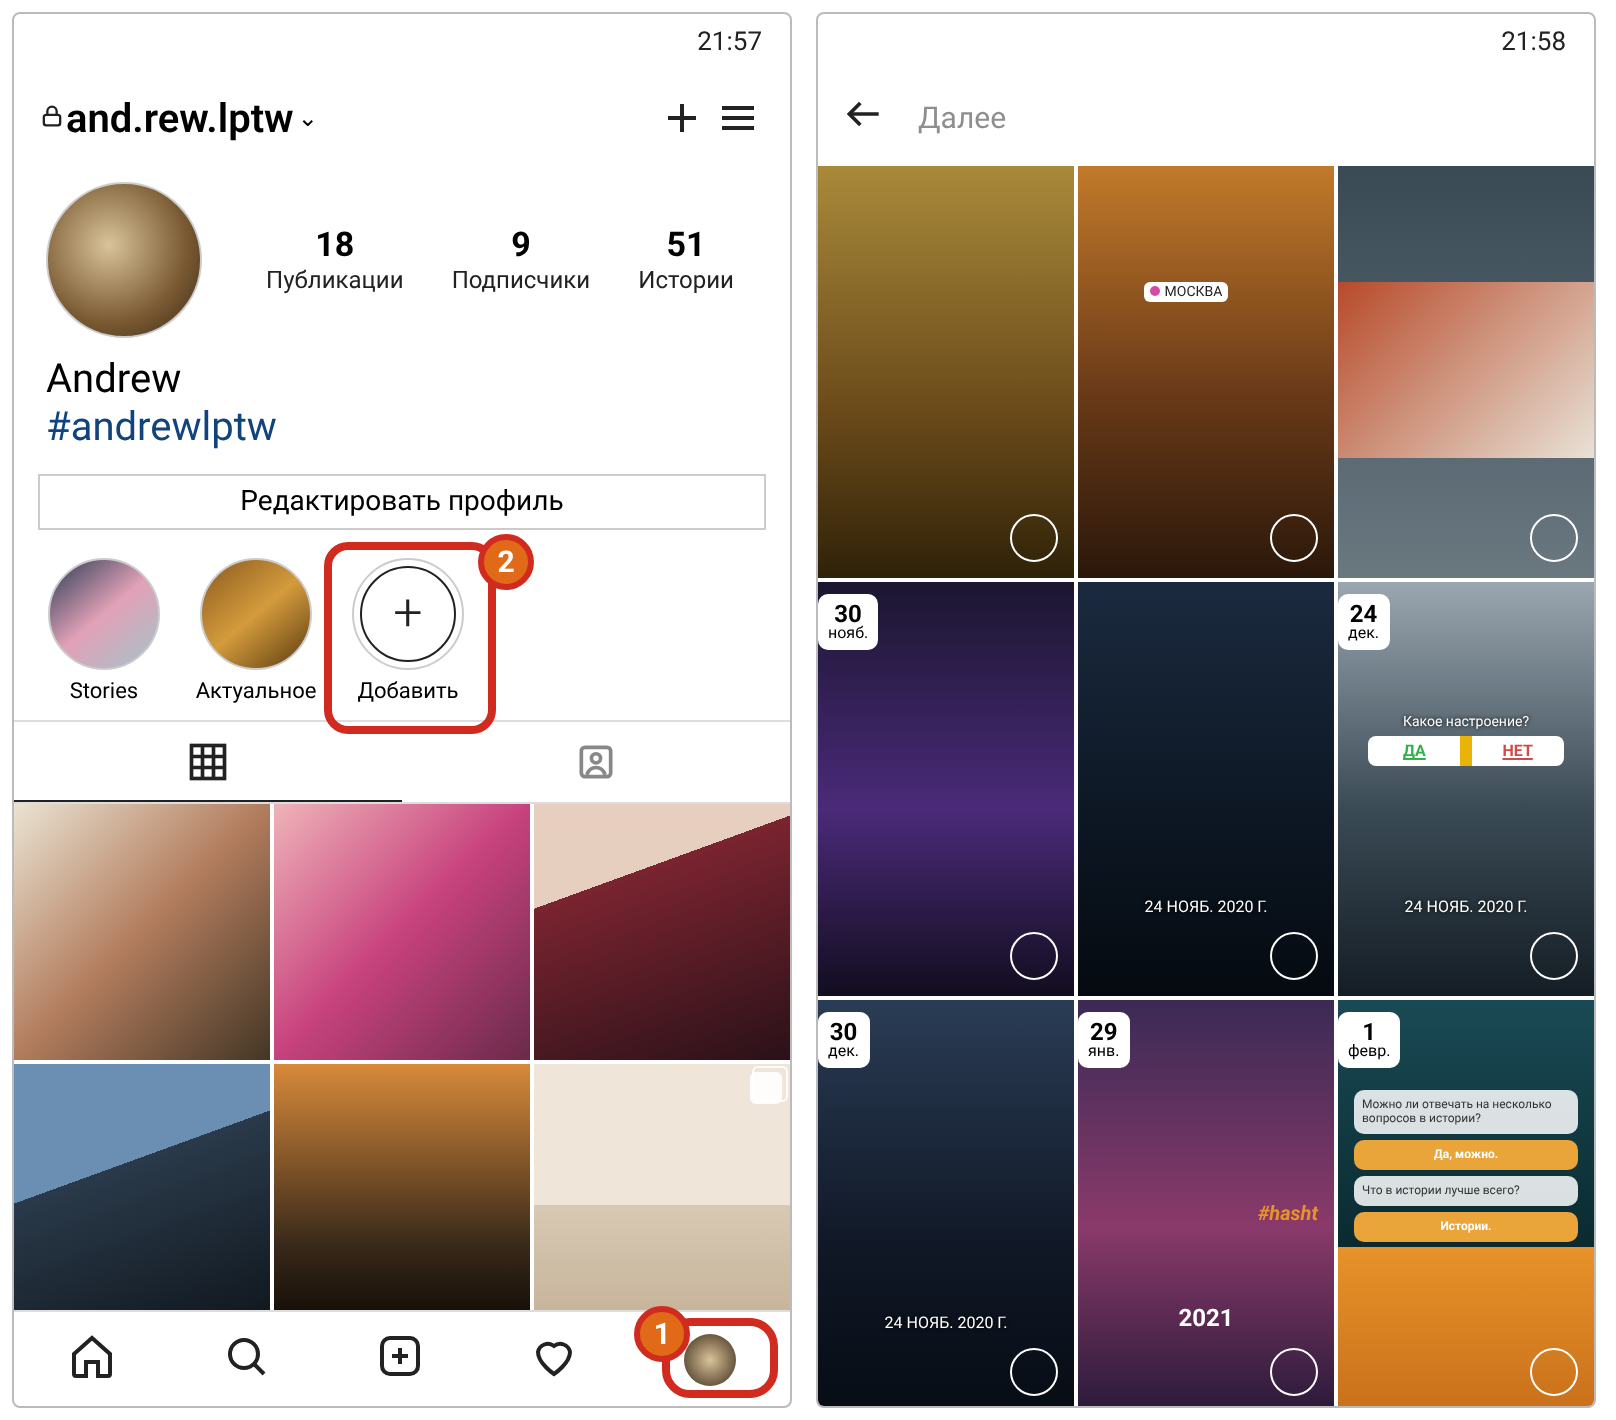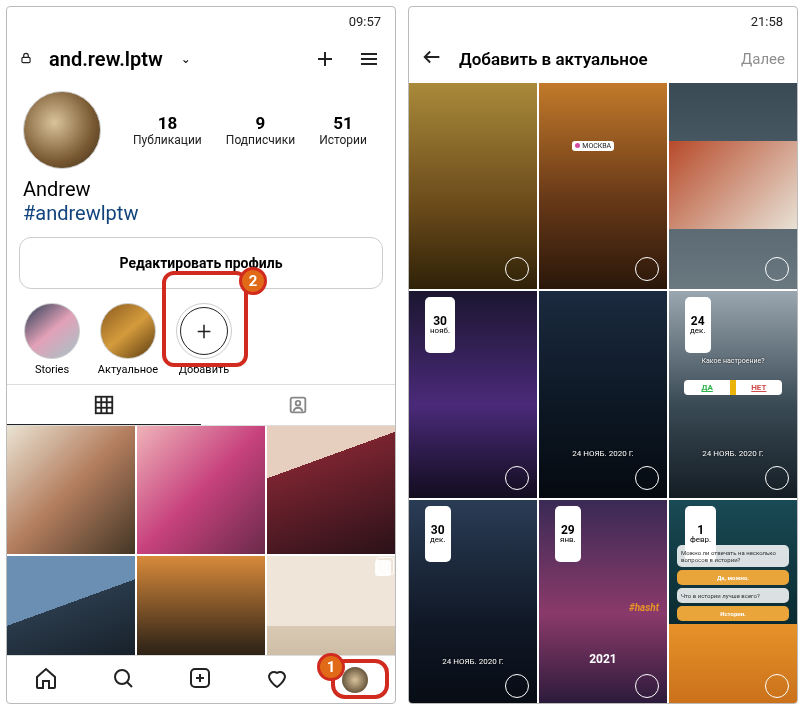--- a/index.html
+++ b/index.html
@@ -31,21 +31,21 @@
     padding: 0 14px;
     font-size: 13px;
     color: #222;
   }
   
   .p1-header {
     height: 48px;
     display: flex;
     align-items: center;
     padding: 0 12px;
-    gap: 16px;
+    gap: 0;
   }
   .lock-icon svg { width: 14px; height: 14px; stroke: #222; }
   .username { font-size: 20px; font-weight: 600; }
   .chev { font-size: 12px; margin-left: 2px; }
   .p1-header .spacer { flex: 1; }
   .icon-btn { width: 28px; height: 28px; display: flex; align-items: center; justify-content: center; }
   .icon-btn svg { width: 24px; height: 24px; stroke: #222; stroke-width: 2; fill: none; }
   .profile-row {
     display: flex;
     align-items: center;
@@ -59,27 +59,27 @@
     flex-shrink: 0;
   }
   .stats { flex: 1; display: flex; justify-content: space-around; text-align: center; }
   .stat-num { font-size: 17px; font-weight: 700; }
   .stat-lbl { font-size: 12px; color: #222; }
   .name-block { padding: 4px 16px 12px; font-size: 20px; }
   .hashtag { color: #11437c; }
   .edit-btn {
     margin: 0 12px 14px;
     border: 1px solid #ccc;
-    border-radius: 12px;
-    height: 52px;
+    border-radius: 0;
+    height: 28px;
     display: flex;
     align-items: center;
     justify-content: center;
     font-size: 14px;
-    font-weight: 700;
+    font-weight: 400;
   }
   .highlights { display: flex; gap: 14px; padding: 0 14px 8px; }
   .hl { display: flex; flex-direction: column; align-items: center; gap: 4px; width: 62px; }
   .hl-circle {
     width: 56px; height: 56px; border-radius: 50%;
     border: 1px solid #ccc;
     display: flex; align-items: center; justify-content: center;
   }
   .hl1 { background: linear-gradient(140deg,#2a3d55,#e2a1b7,#a2c4c9); }
   .hl2 { background: linear-gradient(140deg,#8a5a1f,#d49b3c,#5a3a10); }
@@ -150,23 +150,23 @@
   .p2-title{font-size:17px;font-weight:600;flex:1;}
   .p2-next{color:#8e8e8e;font-size:15px;}
   .story-grid{flex:1;display:grid;grid-template-columns:repeat(3,1fr);gap:2px;overflow:hidden;}
   .story{aspect-ratio:0.62;position:relative;display:flex;flex-direction:column;}
   .sel-circle{
     position:absolute;bottom:8px;right:8px;
     width:24px;height:24px;border-radius:50%;
     border:1.8px solid #fff;
   }
   .date-badge{
-    position:absolute;top:6px;left:16px;
+    position:absolute;top:6px;left:0;
     background:#fff;border-radius:5px;
-    padding:18px 5px;line-height:1;
+    padding:4px 5px;line-height:1;
     text-align:center;
   }
   .date-badge .d-num{font-size:12px;font-weight:700;display:block;}
   .date-badge .d-mon{font-size:8px;display:block;}
   .cap{
     position:absolute;bottom:40px;left:0;right:0;
     text-align:center;font-size:8px;color:#fff;
     text-shadow:0 0 2px #000;
   }
   
@@ -176,37 +176,37 @@
   .s4{background:linear-gradient(180deg,#1b1630,#4a2a79 55%,#120d1f);}
   .s5{background:linear-gradient(180deg,#1b2a3f,#0c1622 60%,#050a10);}
   .s6{background:linear-gradient(180deg,#9aa6b0,#3a4a55 55%,#141d24);}
   .s7{background:linear-gradient(180deg,#2a3c55,#101826 60%,#070c14);}
   .s8{background:linear-gradient(180deg,#3a2a55,#8a3a6a 55%,#2a1a3a);}
   .s9{background:linear-gradient(180deg,#1a4a55,#0a2a30 60%,#e7922a 60%,#c9701a);}
   .pin{position:absolute;top:28%;left:26%;background:#fff;border-radius:3px;font-size:7px;padding:1px 3px;color:#222;}
   .pin .dot{display:inline-block;width:5px;height:5px;background:#d44ba3;border-radius:50%;margin-right:2px;vertical-align:middle;}
   .s3 .img{position:absolute;top:58px;width:100%;height:88px;background:linear-gradient(135deg,#b74a2a,#e8e2d6);}
   .poll{position:absolute;top:32%;left:12%;right:12%;}
-  .poll-q{font-size:7px;color:#fff;text-align:center;text-shadow:0 0 2px #000;margin-bottom:15px;}
+  .poll-q{font-size:7px;color:#fff;text-align:center;text-shadow:0 0 2px #000;margin-bottom:3px;}
   .poll-box{display:flex;background:#fff;border-radius:4px;overflow:hidden;font-size:8px;text-align:center;font-weight:700;}
   .poll-box span{flex:1;padding:3px 0;text-decoration:underline;}
   .poll-yes{color:#2fb24a;}
   .poll-no{color:#d14a4a;border-left:6px solid #eab308;}
   .hash{position:absolute;bottom:45%;right:8px;font-size:10px;color:#e7922a;font-weight:700;font-style:italic;}
   .card{background:rgba(255,255,255,.85);border-radius:5px;margin:3px 8px;padding:4px;font-size:6px;color:#333;}
   .card.orange{background:#e9a43a;color:#fff;font-weight:700;text-align:center;}
   .s9 .cards{position:absolute;top:42px;left:0;right:0;}
   .yr{position:absolute;bottom:40px;left:0;right:0;text-align:center;font-size:12px;color:#fff;font-weight:700;}
 </style>
 </head>
 <body>
 
 <div class="phone">
   <div class="statusbar">
-    <span>09:57</span>
+    <span>21:57</span>
   </div>
 
   <div class="p1-header">
     <span class="lock-icon">
       <svg viewBox="0 0 24 24">
           <rect x="5" y="11" width="14" height="9" rx="2" fill="none" stroke-width="2"></rect>
           <path d="M8 11V8a4 4 0 0 1 8 0v3" fill="none" stroke-width="2"></path>
         </svg>
     </span>
     <span class="username">and.rew.lptw</span>
@@ -336,21 +336,20 @@
     <span>21:58</span>
   </div>
 
   <div class="p2-header">
     <div>
       <svg width="22" height="22" viewBox="0 0 24 24" fill="none" stroke="#222" stroke-width="2">
           <line x1="20" y1="12" x2="4" y2="12"></line>
           <polyline points="10 18 4 12 10 6"></polyline>
         </svg>
     </div>
-    <div class="p2-title">Добавить в актуальное</div>
     <div class="p2-next">Далее</div>
   </div>
 
   <div class="story-grid">
     <div class="story s1">
       <div class="sel-circle"></div>
     </div>
     <div class="story s2">
       <div class="pin"><span class="dot"></span><span>МОСКВА</span></div>
       <div class="sel-circle"></div>

